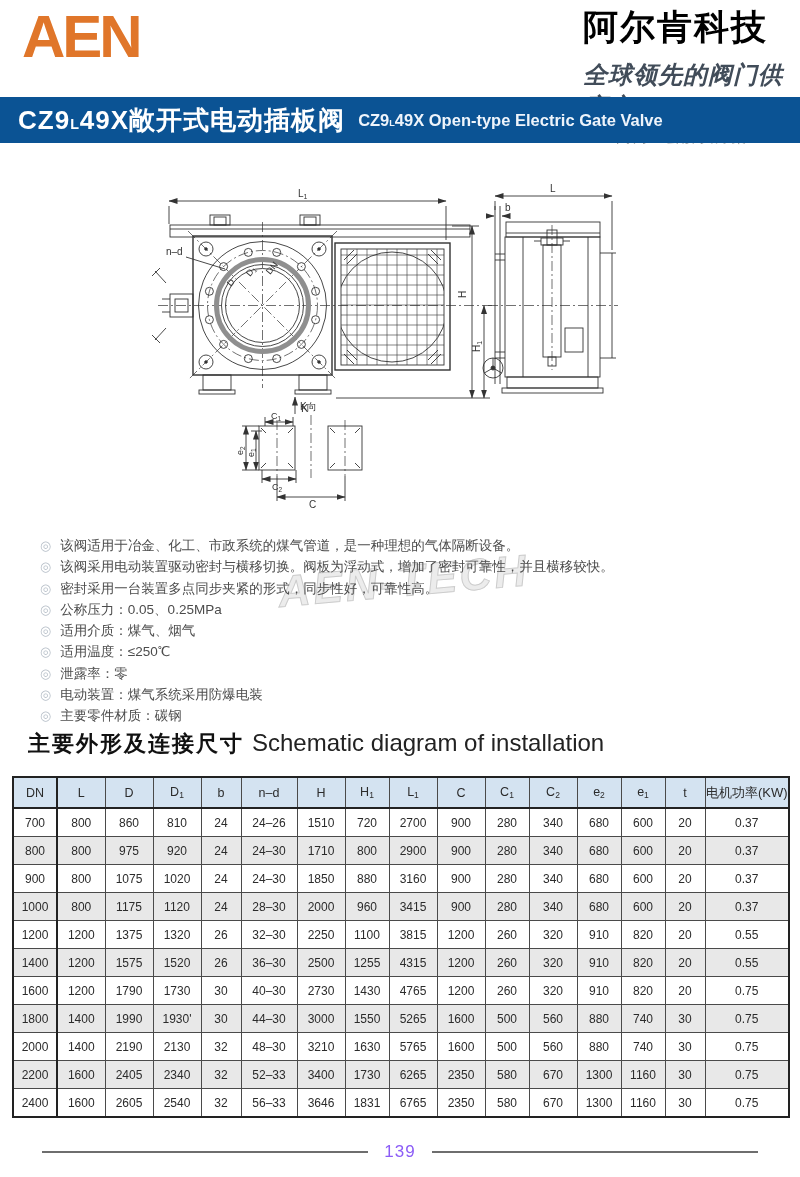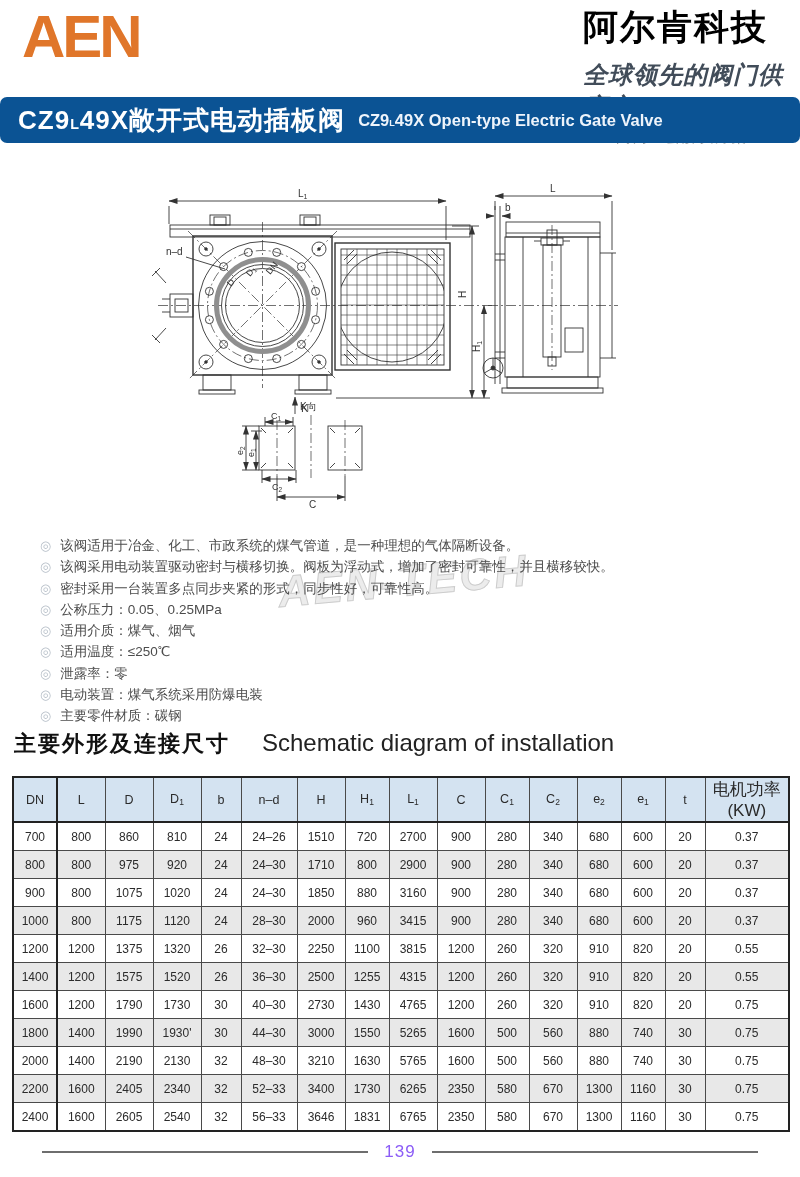--- a/index.html
+++ b/index.html
@@ -15,21 +15,21 @@
     font-size:60px;font-weight:bold;letter-spacing:-3px;color:#e0762a;
   }
   .header-right{position:absolute;left:583px;top:8px;width:212px;}
   .company-cn{font-size:35px;font-weight:bold;color:#000000;letter-spacing:2px;line-height:38px;}
   .tagline{font-size:24px;font-weight:bold;font-style:italic;color:#414c59;margin-top:13px;letter-spacing:1px;}
   .subtitle{font-size:15px;color:#9b9b9b;margin-top:5px;letter-spacing:1.5px;}
 
   
   .title-bar{
     position:absolute;top:97px;left:0;right:0;height:46px;background:#0b5394;
-    display:flex;align-items:center;padding-left:18px;box-sizing:border-box;color:#fff;border-radius:7px;
+    display:flex;align-items:center;padding-left:18px;box-sizing:border-box;color:#fff;
   }
   .t-cn{font-size:26px;font-weight:bold;letter-spacing:1px;white-space:nowrap;}
   .t-en{font-size:16.5px;margin-left:13px;color:#eef4fb;font-weight:bold;white-space:nowrap;}
   .subL{font-size:0.55em;}
 
   
   .drawing{position:absolute;top:170px;left:0;width:800px;height:348px;}
   .drawing svg text{font-family:"Liberation Sans",sans-serif;}
 
   
@@ -40,34 +40,34 @@
     white-space:nowrap;pointer-events:none;
   }
 
   
   .features{position:absolute;top:535px;left:40px;right:16px;z-index:1;
     list-style:none;margin:0;padding:0;}
   .features li{display:flex;align-items:flex-start;line-height:21.3px;font-size:13.5px;color:#4c4c4c;}
   .features .marker{color:#b8c0c9;margin-right:9px;font-size:13px;}
 
   
-  .section-heading{position:absolute;top:729px;left:14px;display:flex;align-items:baseline;margin:0;gap:24px;}
+  .section-heading{position:absolute;top:729px;left:28px;display:flex;align-items:baseline;margin:0;}
   .sh-cn{font-size:22px;font-weight:bold;color:#111;letter-spacing:2px;}
   .sh-en{font-size:24px;font-weight:normal;color:#222;margin-left:8px;}
 
   
   .dims-table{
     position:absolute;top:776px;left:12px;width:776px;
     border-collapse:collapse;table-layout:fixed;
     font-size:12px;color:#2b2b2b;text-align:center;
     border:2px solid #222;
   }
   .dims-table th,.dims-table td{border:1px solid #4a4a4a;padding:0;}
   .dims-table th{background:#d4e3f1;font-weight:normal;height:29px;font-size:12.5px;}
-  .dims-table th:last-child{font-size:17px;text-align:center;}
+  .dims-table th:last-child{font-size:13px;text-align:center;}
   .dims-table td{height:27px;background:#ffffff;}
   .dims-table tr.alt td{background:#e8e8e8;}
   .dims-table th:first-child,.dims-table td:first-child{border-right-width:2px;border-right-color:#222;}
   .dims-table thead th{border-bottom-width:2px;border-bottom-color:#222;}
   .sub{font-size:8.5px;vertical-align:-2px;}
 
   
   .page-footer{position:absolute;top:1142px;left:42px;right:42px;display:flex;align-items:center;}
   .rule{flex:1;height:2px;background:#6e6e6e;}
   .pagenum{font-size:17px;color:#8b5cf6;padding:0 16px;letter-spacing:1px;}

